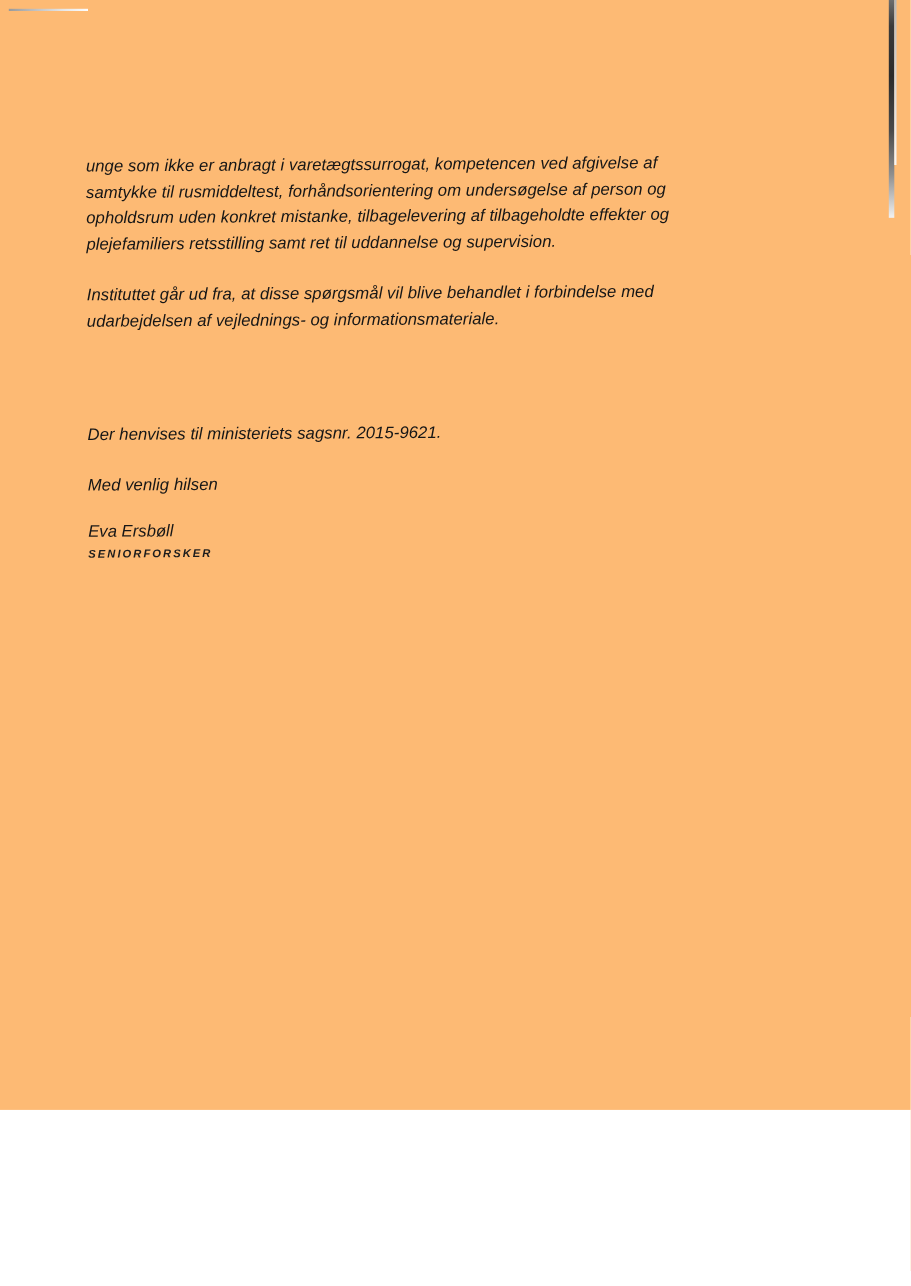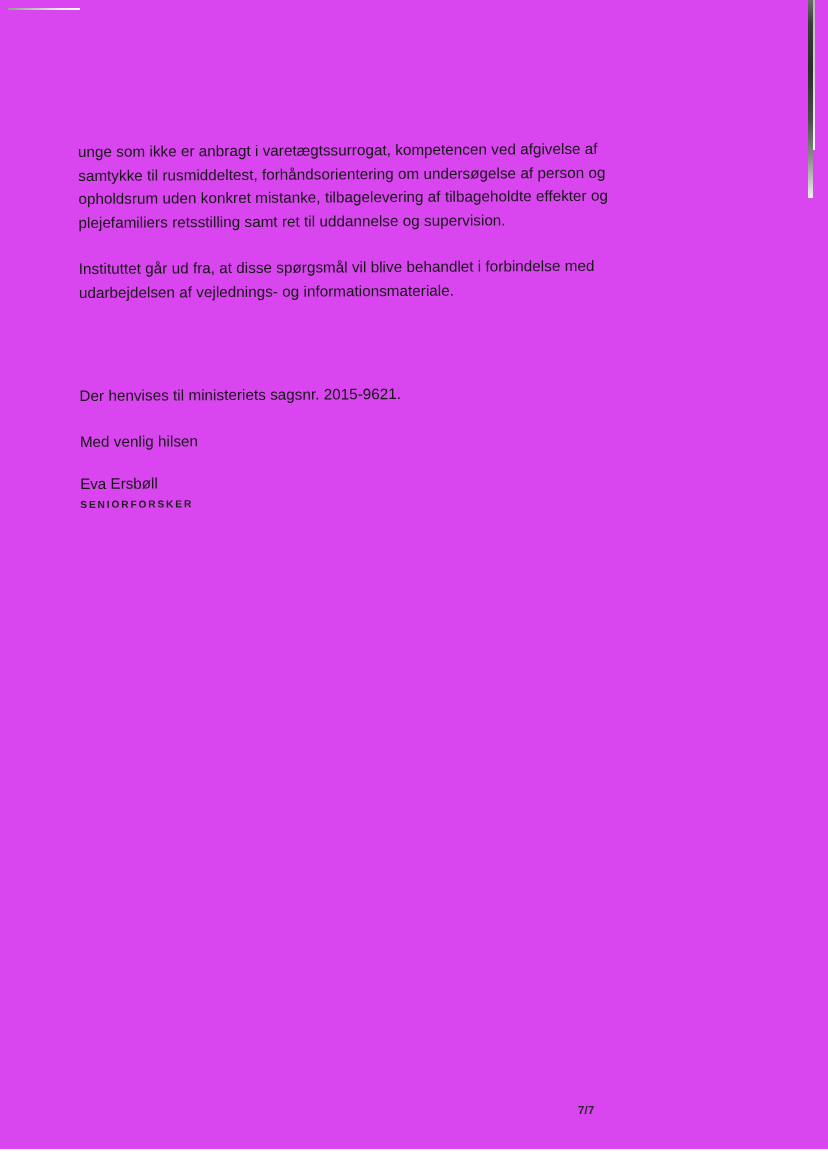--- a/index.html
+++ b/index.html
@@ -3,25 +3,26 @@
 <meta charset="utf-8">
 <style>
   html, body {
     margin: 0;
     padding: 0;
     background: #ffffff;
   }
   .page {
     position: relative;
     width: 828px;
-    height: 1149px;
-    background: #d946ef;
+    height: 1009px;
+    background: #fdba74;
     overflow: hidden;
     font-family: "Liberation Sans", sans-serif;
     color: #1a1a1a;
+    font-style: italic;
   }
 
   
   .scan-line-top {
     position: absolute;
     left: 8px;
     top: 8px;
     width: 72px;
     height: 2px;
     background: linear-gradient(to right, #9a9a9a 0%, #c2c2c2 35%, #e8e8e8 70%, #fdfdfd 100%);

